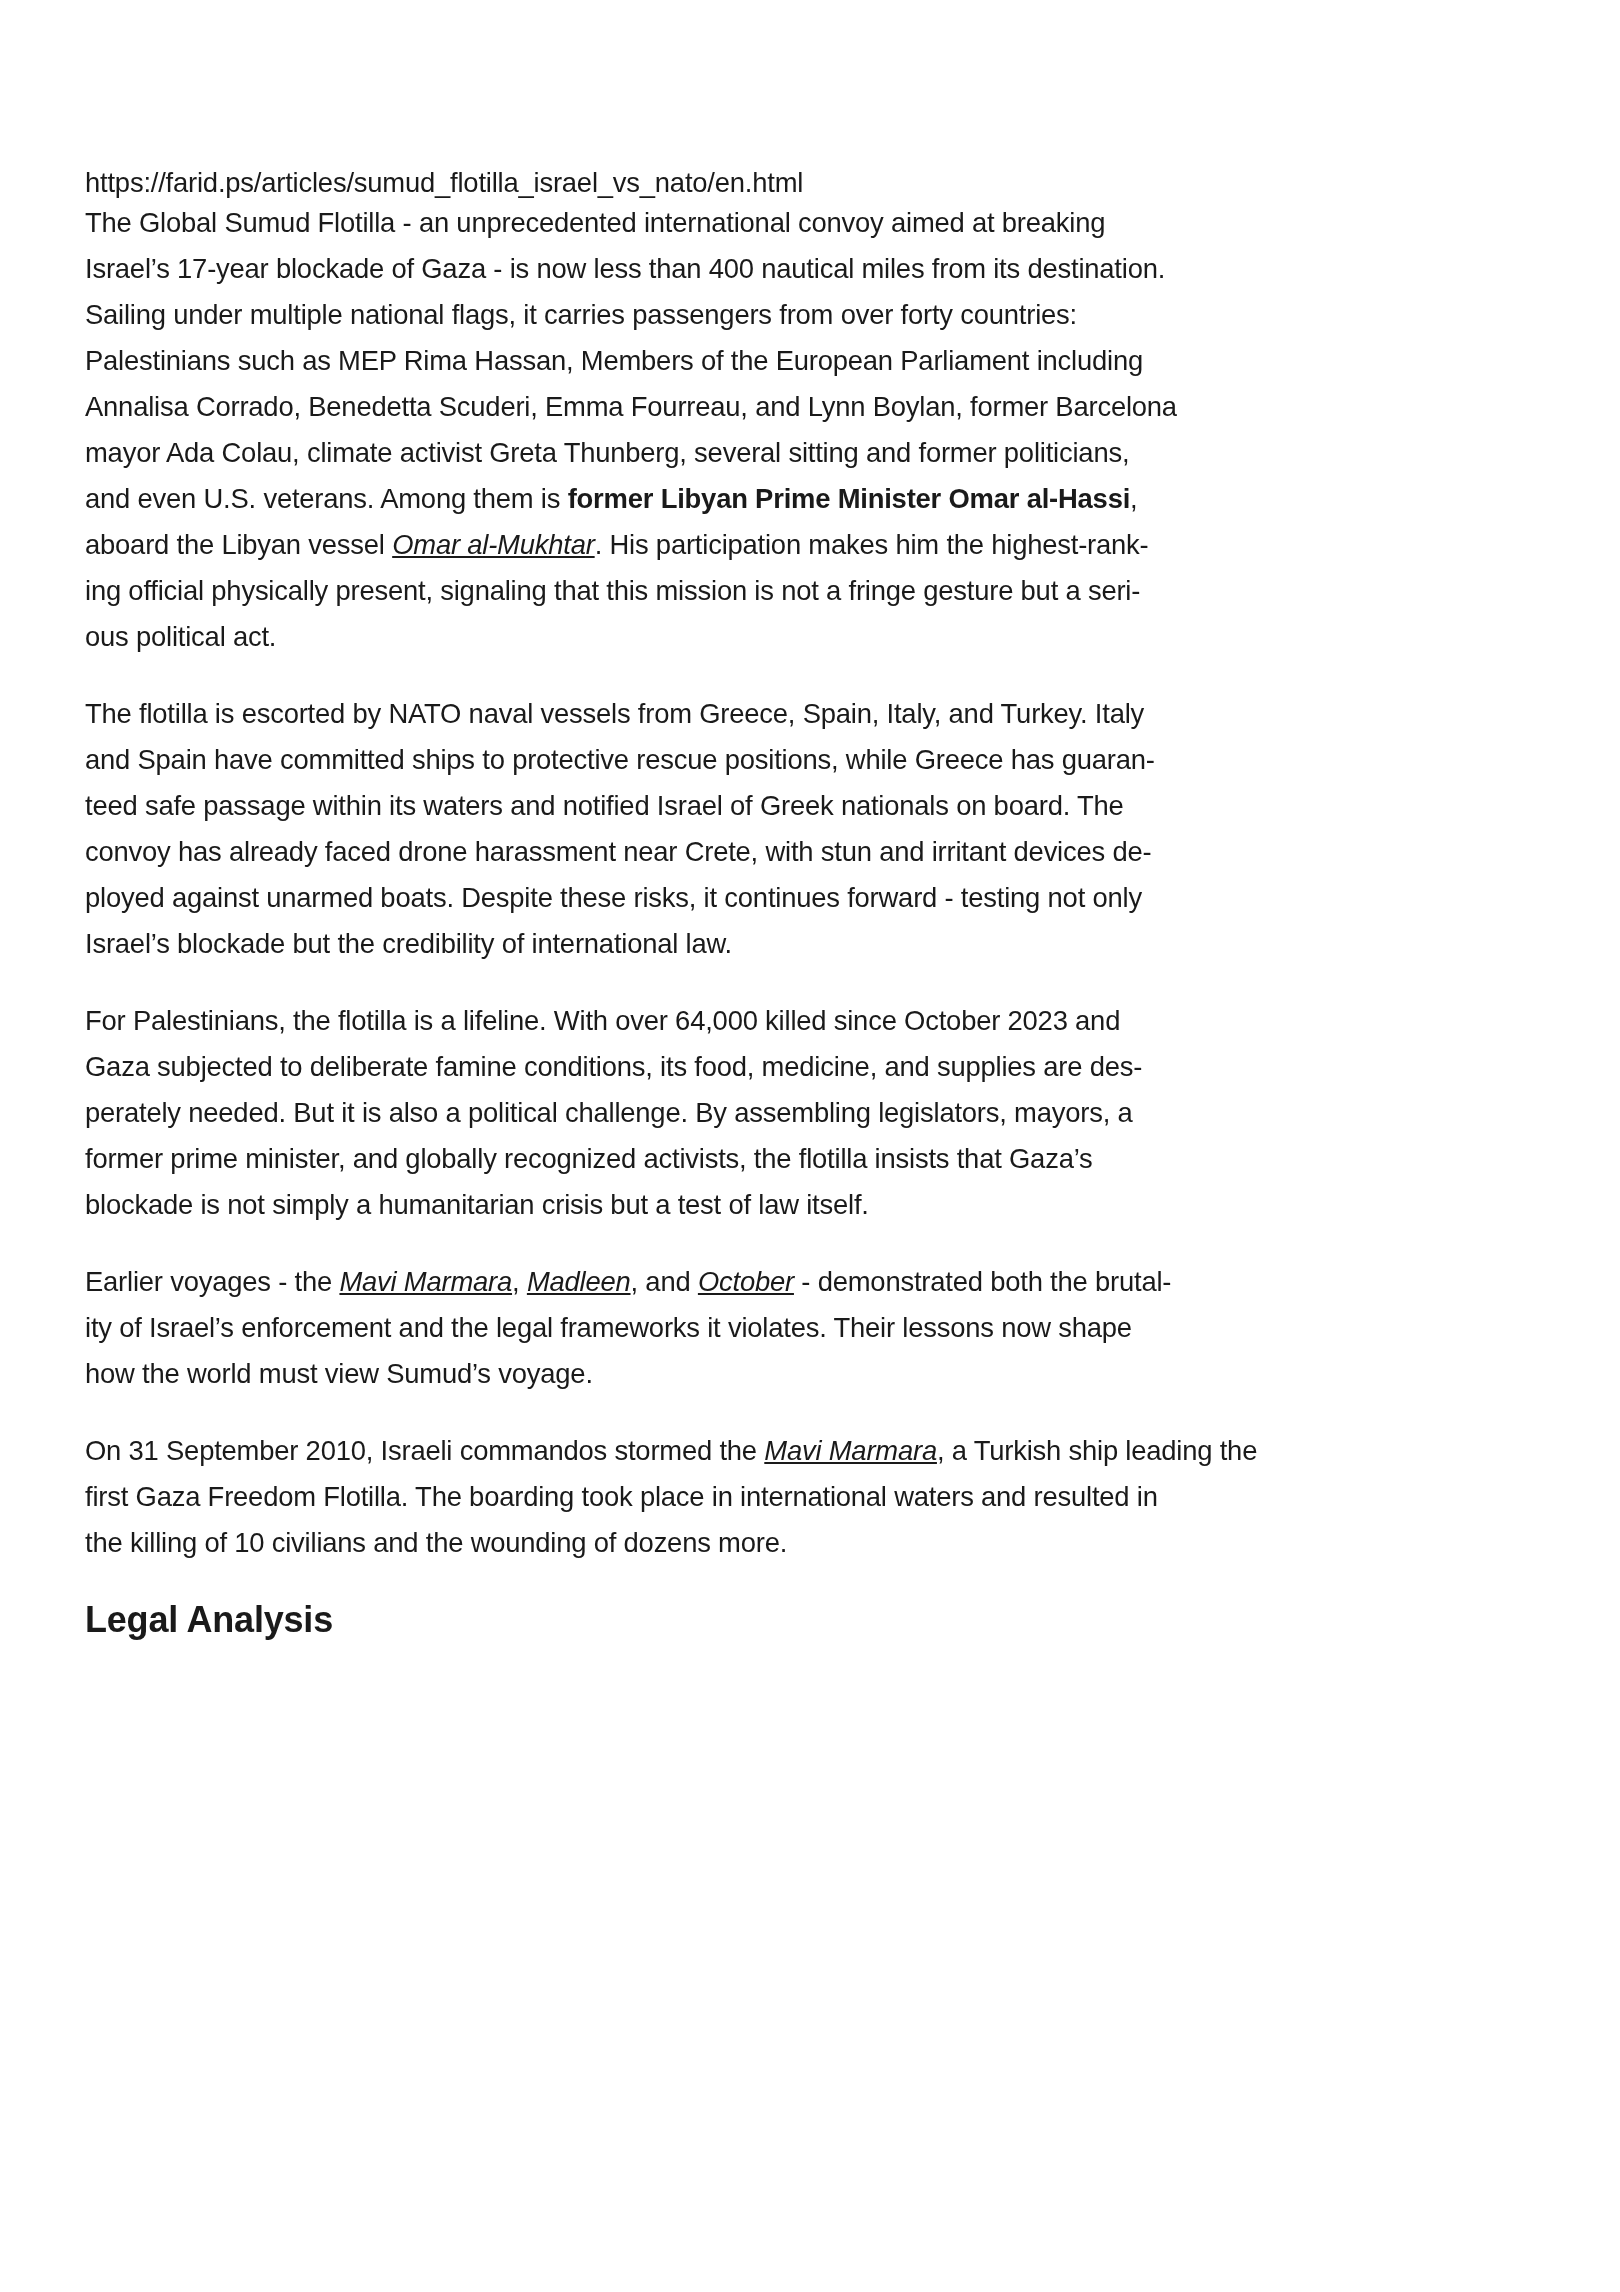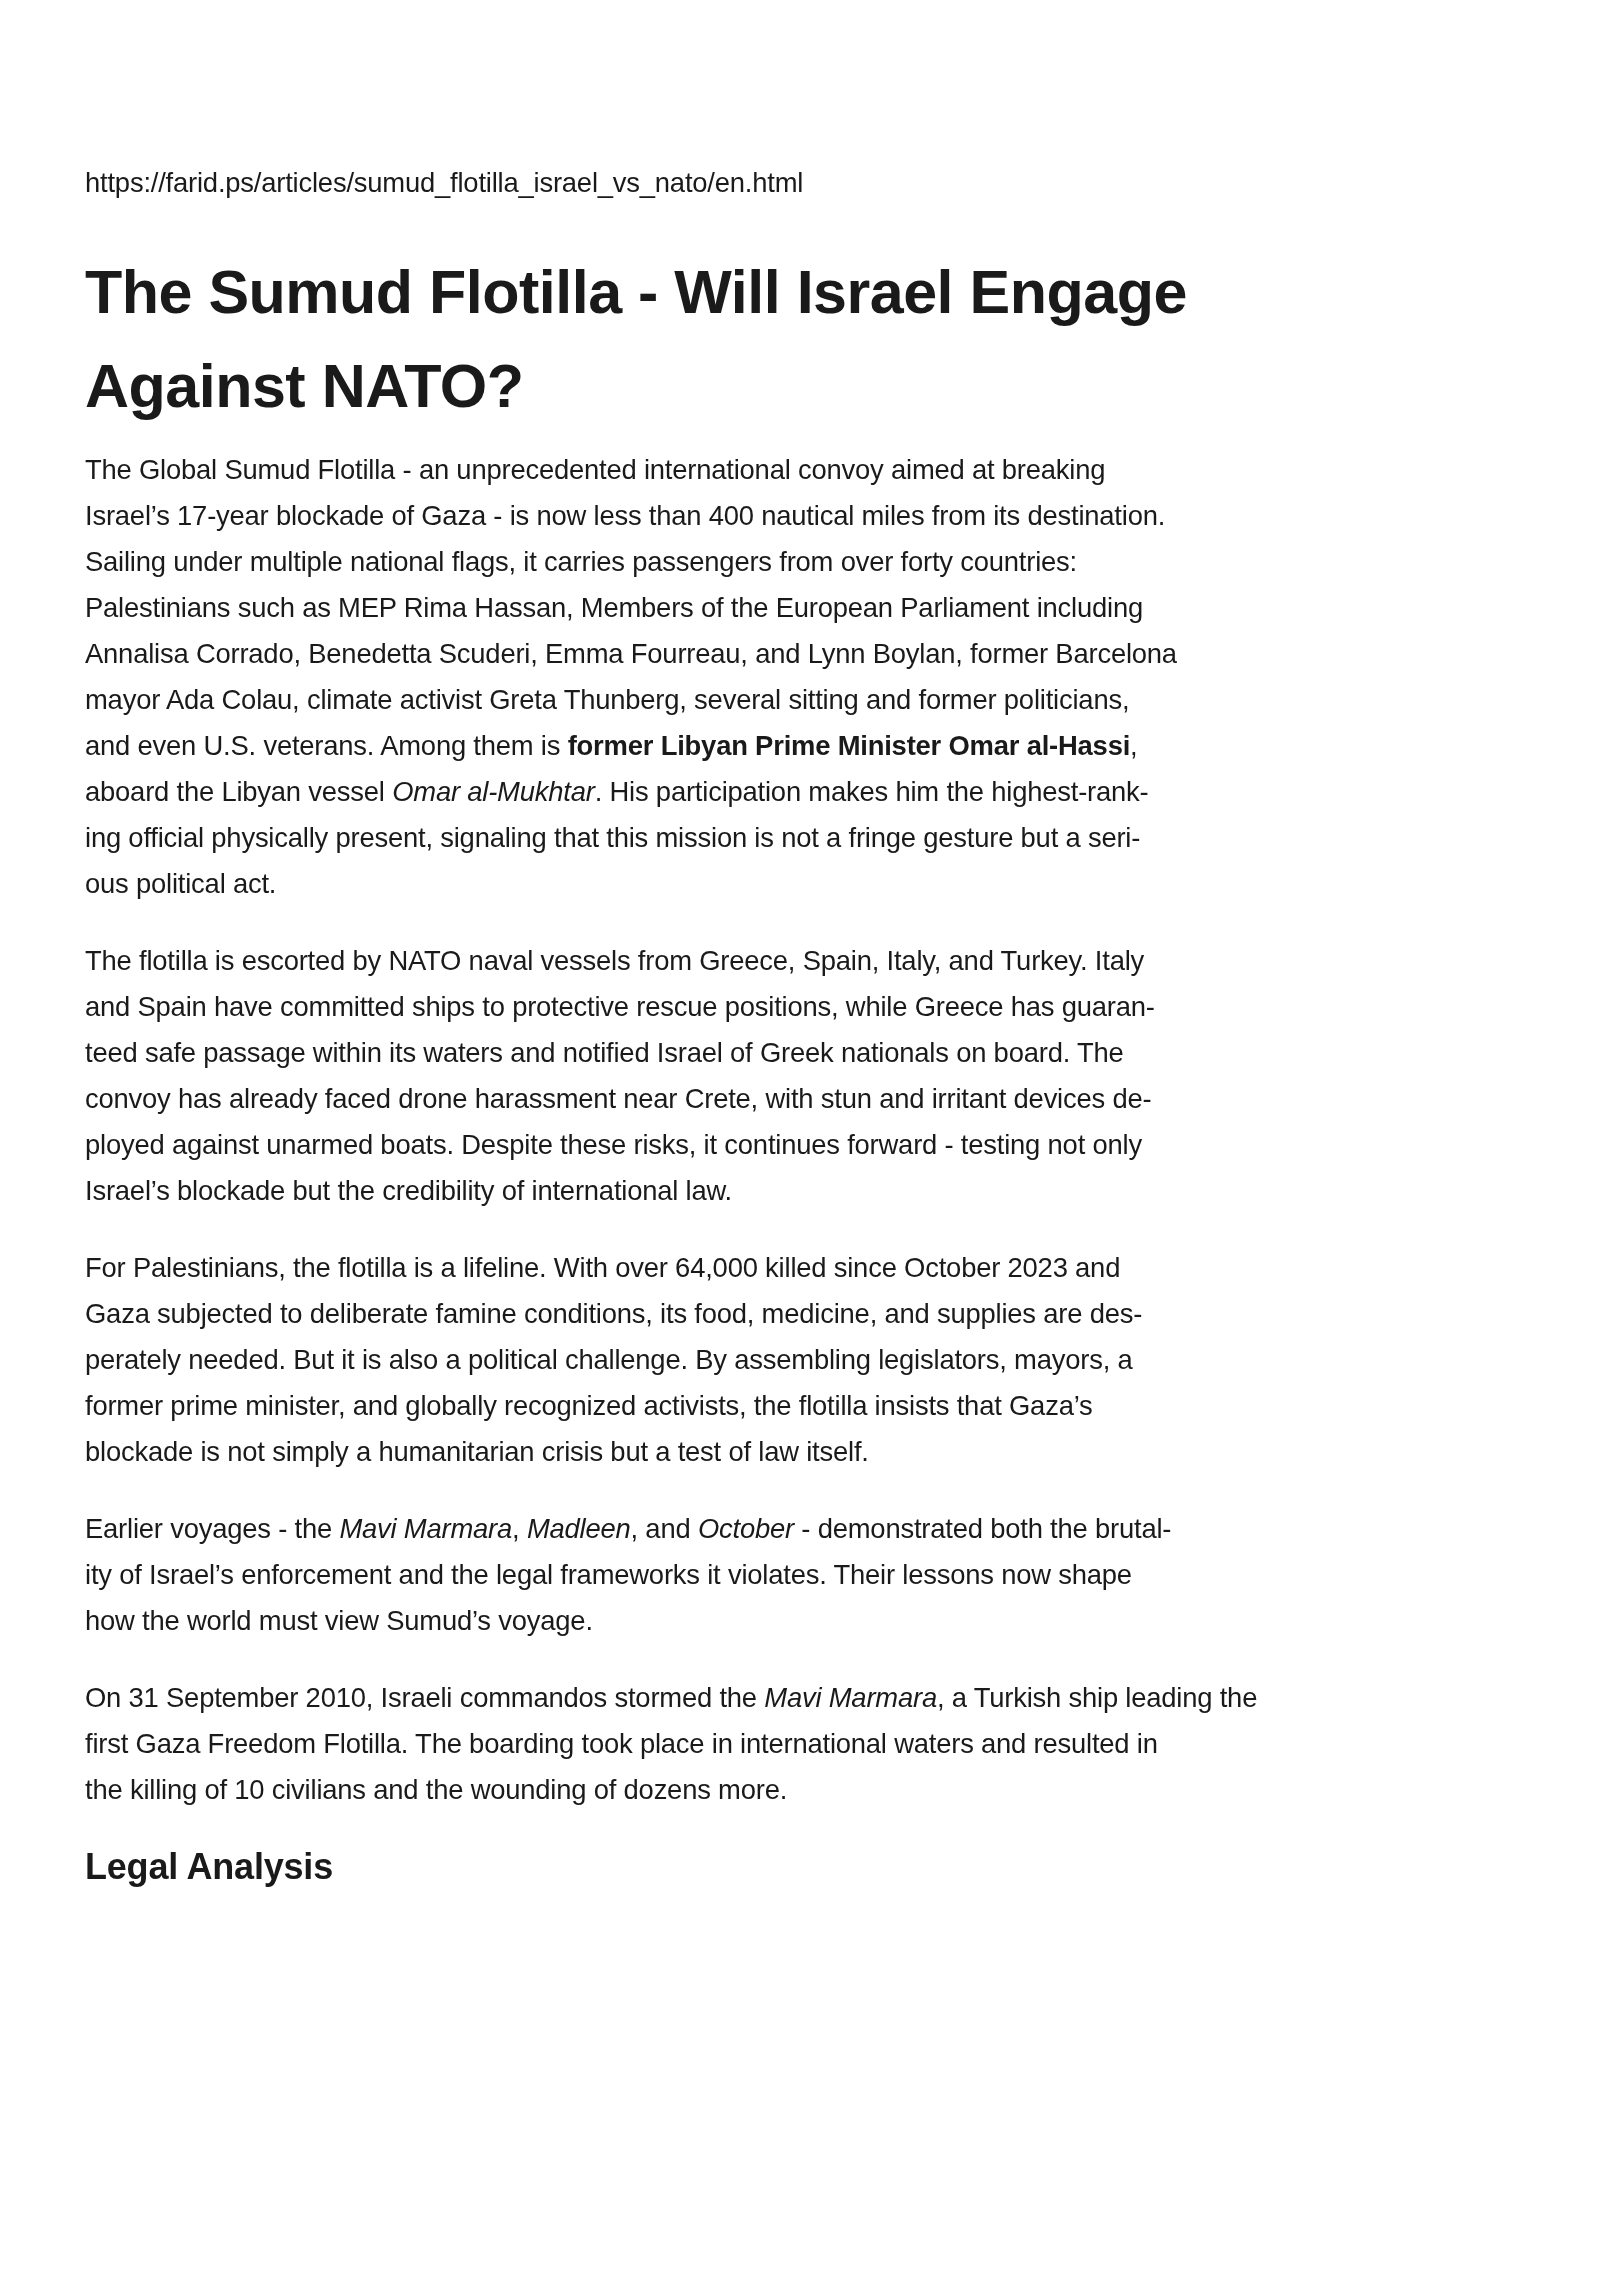--- a/index.html
+++ b/index.html
@@ -45,29 +45,28 @@
       margin: 31px 0 40px 0;
       letter-spacing: -0.4px;
     }
     article p.strong-head {
       font-size: 36px;
       line-height: 46px;
       font-weight: 700;
       margin: 0 0 31px 0;
     }
     .seg-bold { font-weight: 700; }
-    .seg-italic { font-style: italic; }
+    .seg-italic { font-style: italic; text-decoration: underline; }
   </style>
 </head>
 <body>
 
 <div class="page">
   <p class="url-line">https://farid.ps/articles/sumud_flotilla_israel_vs_nato/en.html</p>
 
-  <h1 class="article-title">The Sumud Flotilla - Will Israel Engage Against NATO?</h1>
 
   <article>
       <p class="body-para"><span>The Global Sumud Flotilla - an unprecedented international convoy aimed at breaking
 Israel’s 17-year blockade of Gaza - is now less than 400 nautical miles from its destination.
 Sailing under multiple national flags, it carries passengers from over forty countries:
 Palestinians such as MEP Rima Hassan, Members of the European Parliament including
 Annalisa Corrado, Benedetta Scuderi, Emma Fourreau, and Lynn Boylan, former Barcelona
 mayor Ada Colau, climate activist Greta Thunberg, several sitting and former politicians,
 and even U.S. veterans. Among them is </span><span class="seg-bold">former Libyan Prime Minister Omar al-Hassi</span><span>,
 aboard the Libyan vessel </span><span class="seg-italic">Omar al-Mukhtar</span><span>. His participation makes him the highest-rank-

